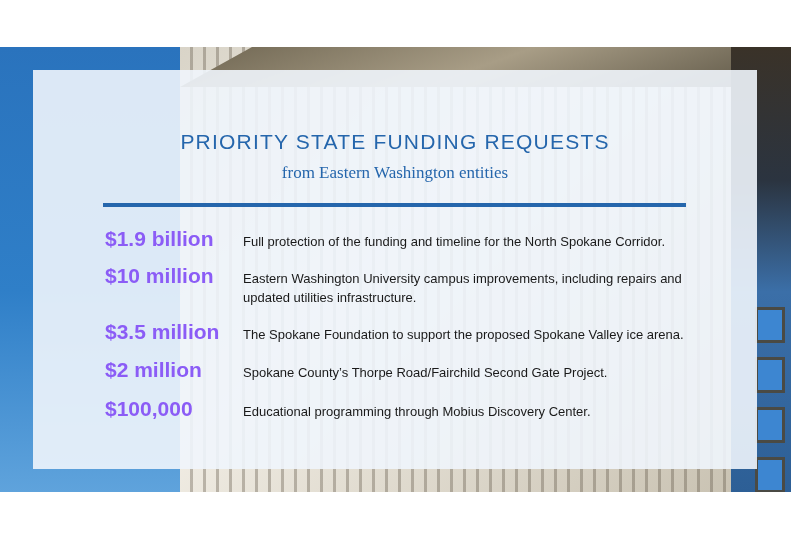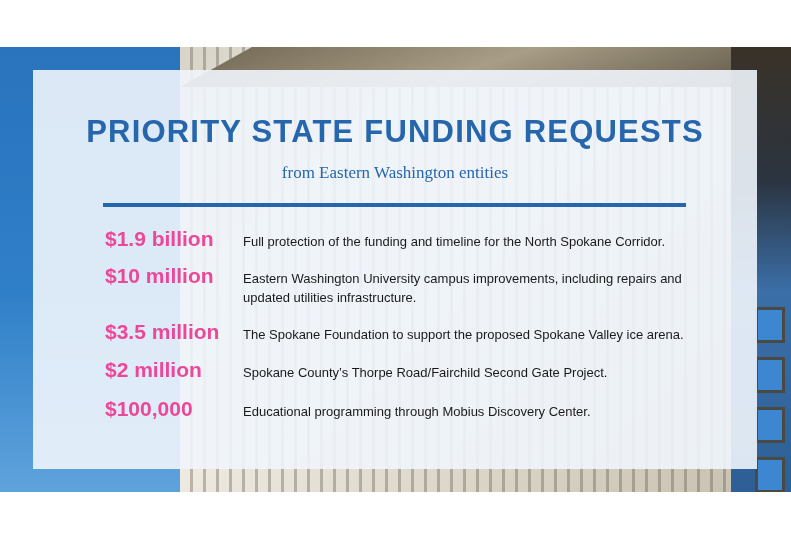--- a/index.html
+++ b/index.html
@@ -22,30 +22,30 @@
   .building-roof {
     position:absolute; left:180px; top:0; width:600px; height:40px;
     background: linear-gradient(160deg,#6d6450 0%, #a89d86 50%, #5b5444 100%);
     clip-path: polygon(0 100%, 12% 0, 100% 0, 100% 100%);
   }
   .panel {
     position:absolute; left:33px; top:70px; width:724px; height:399px;
     background: rgba(240,245,252,0.90);
   }
   .title {
-    position:absolute; left:0; width:724px; top:44px; text-align:center;
-    color:#2566ac; font-weight:bold; font-size:31px; letter-spacing:1.2px;
+    position:absolute; left:0; width:724px; top:60px; text-align:center;
+    color:#2566ac; font-weight:normal; font-size:21px; letter-spacing:1.2px;
   }
   .subtitle {
     position:absolute; left:0; width:724px; top:93px; text-align:center;
     color:#2566ac; font-family:"Liberation Serif", serif; font-size:17px;
   }
   .rule { position:absolute; left:70px; top:133px; width:583px; height:4px; background:#2566ac; }
   .row { position:absolute; left:72px; width:620px; }
-  .amount { position:absolute; left:0; top:0; color:#ec4899; font-weight:bold; font-size:21px; white-space:nowrap; }
+  .amount { position:absolute; left:0; top:0; color:#8b5cf6; font-weight:bold; font-size:21px; white-space:nowrap; }
   .desc { position:absolute; left:138px; top:5px; width:480px; color:#1a1a1a; font-size:13px; line-height:19px; }
   .credit { position:absolute; right:9px; bottom:4px; font-style:italic; color:#111; font-size:14px; }
 </style>
 </head>
 <body>
 
 <div class="photo">
   <div class="building"></div>
   <div class="building-roof"></div>
   <div class="sky-right">

